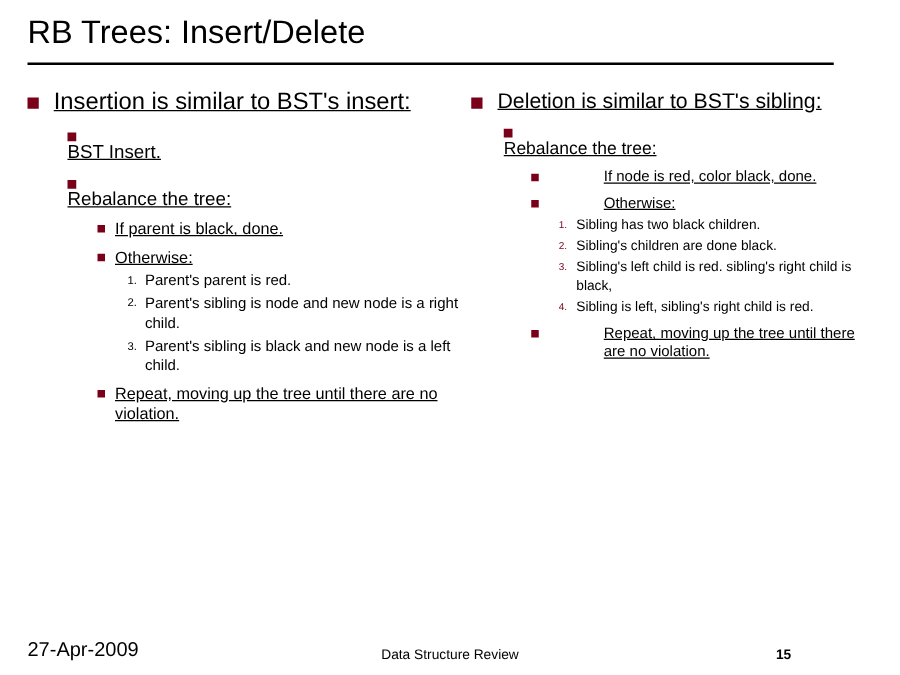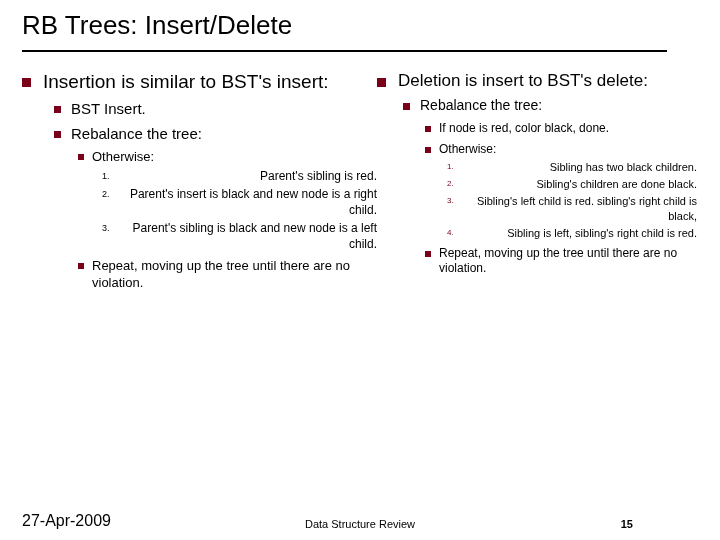--- a/index.html
+++ b/index.html
@@ -52,36 +52,36 @@
   .sq {
     display: inline-block;
     background: #7a0019;
     vertical-align: top;
     margin-top: 6px;
   }
   .sq0 { width: 9px; height: 9px; margin-top: 8px; }
   .sq1 { width: 7px; height: 7px; margin-top: 6px; }
   .sq2 { width: 6px; height: 6px; margin-top: 5px; }
 
-  .row { display: flex; align-items: flex-start; }
+  .row { display: flex; align-items: flex-start; text-decoration: underline; }
   .row > .txt { flex: 1; }
 
   .lvl0 { font-size: 19px; line-height: 1.25; }
   .lvl0 .sq { margin-right: 12px; }
-  .lvl1 { font-size: 15px; line-height: 1.25; margin-left: 32px; margin-top: 6px; }
+  .lvl1 { font-size: 15px; line-height: 1.25; margin-left: 32px; margin-top: 6px; flex-direction: column; }
   .lvl1 .sq { margin-right: 10px; }
   .lvl2 { font-size: 13px; line-height: 1.25; margin-left: 56px; margin-top: 6px; }
   .lvl2 .sq { margin-right: 8px; }
   .num3 { font-size: 12px; line-height: 1.3; margin-left: 80px; margin-top: 3px; display: flex; }
   .num3 .numlabel { width: 14px; flex: none; font-size: 9px; color: #000; margin-top: 2px;}
-  .num3 .txt { flex: 1; text-align: right; }
+  .num3 .txt { flex: 1; }
 
   .col-right .lvl0 { font-size: 17px; }
   .col-right .lvl1 { font-size: 14px; margin-left: 26px; }
-  .col-right .lvl2 { font-size: 12px; margin-left: 48px; }
+  .col-right .lvl2 { font-size: 12px; margin-left: 48px; gap: 44px; }
   .col-right .num3 { font-size: 11px; margin-left: 70px; }
   .col-right .num3 .numlabel { font-size: 8px; color: #7a0019; }
 
   .footer-left {
     position: absolute;
     left: 22px;
     bottom: 10px;
     font-size: 16px;
   }
   .footer-center {
@@ -118,44 +118,48 @@
       <div class="row lvl1">
         <span class="sq sq1"></span>
         <span class="txt">BST Insert.</span>
       </div>
       <div class="row lvl1">
         <span class="sq sq1"></span>
         <span class="txt">Rebalance the tree:</span>
       </div>
       <div class="row lvl2">
         <span class="sq sq2"></span>
+        <span class="txt">If parent is black, done.</span>
+      </div>
+      <div class="row lvl2">
+        <span class="sq sq2"></span>
         <span class="txt">Otherwise:</span>
       </div>
       <div class="num3">
         <span class="numlabel">1.</span>
-        <span class="txt">Parent's sibling is red.</span>
+        <span class="txt">Parent's parent is red.</span>
       </div>
       <div class="num3">
         <span class="numlabel">2.</span>
-        <span class="txt">Parent's insert is black and new node is a right child.</span>
+        <span class="txt">Parent's sibling is node and new node is a right child.</span>
       </div>
       <div class="num3">
         <span class="numlabel">3.</span>
         <span class="txt">Parent's sibling is black and new node is a left child.</span>
       </div>
       <div class="row lvl2">
         <span class="sq sq2"></span>
         <span class="txt">Repeat, moving up the tree until there are no violation.</span>
       </div>
     </div>
 
     <div class="col col-right">
       <div class="row lvl0">
         <span class="sq sq0"></span>
-        <span class="txt">Deletion is insert to BST's delete:</span>
+        <span class="txt">Deletion is similar to BST's sibling:</span>
       </div>
       <div class="row lvl1">
         <span class="sq sq1"></span>
         <span class="txt">Rebalance the tree:</span>
       </div>
       <div class="row lvl2">
         <span class="sq sq2"></span>
         <span class="txt">If node is red, color black, done.</span>
       </div>
       <div class="row lvl2">

